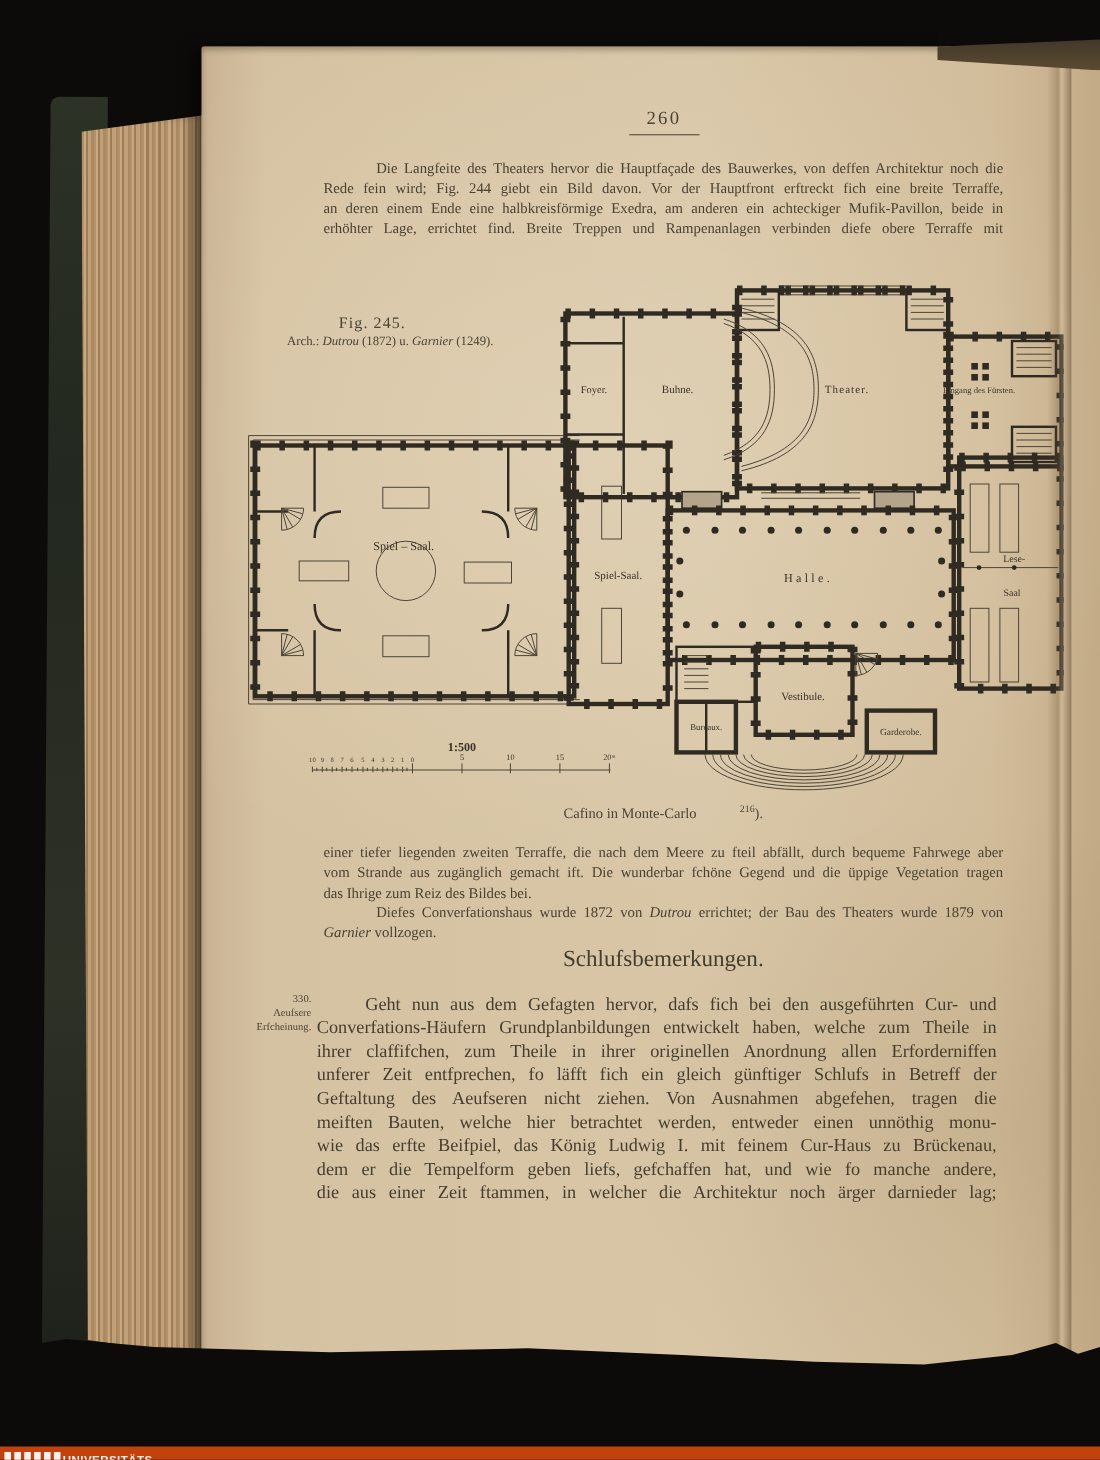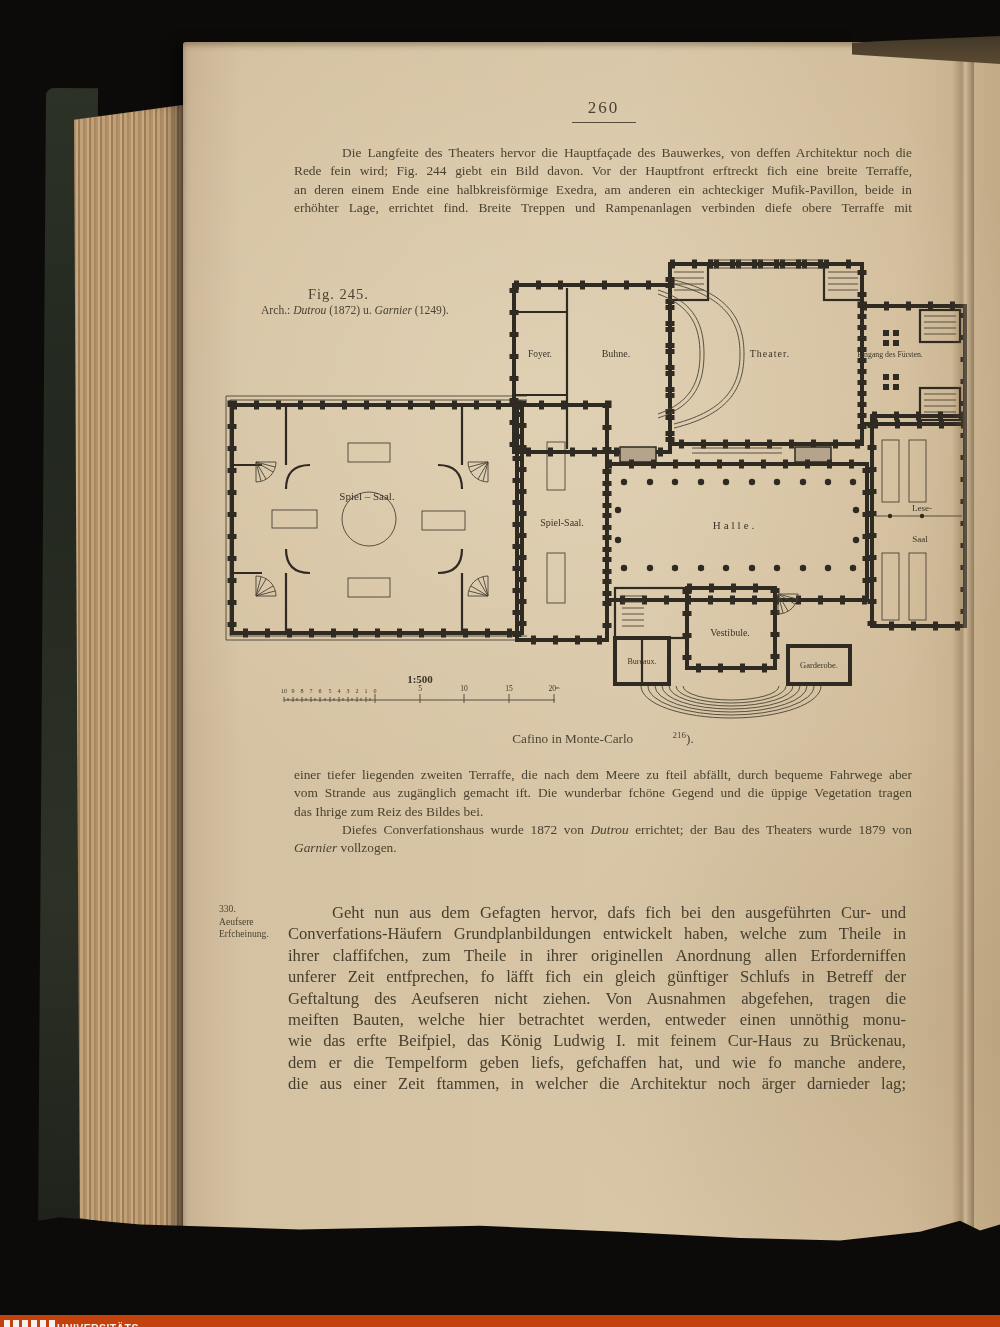--- a/index.html
+++ b/index.html
@@ -83,21 +83,21 @@
     position:absolute;left:111px;top:688px;width:618px;
     text-align:center;font-size:13.2px;color:#4a4434;
   }
   .caption sup{font-size:9px;margin-left:36px;}
   .heading{
     position:absolute;left:111px;top:817px;width:618px;
     text-align:center;font-size:21px;color:#433d2d;
   }
   .margin-note{
     position:absolute;left:36px;top:861px;width:64px;
-    text-align:left;font-size:9.6px;line-height:12.5px;color:#4a4434;
+    text-align:right;font-size:9.6px;line-height:12.5px;color:#4a4434;
   }
   
   .footer-bar{
     position:absolute;left:0;top:1315px;width:1000px;height:50px;
     background:#c2410c;z-index:5;
   }
   .logo-icon{position:absolute;left:4px;top:5px;height:42px;display:flex;gap:3px;}
   .logo-icon .bar{width:6px;height:40px;background:#f4f3f1;}
   .logo-icon .bar.short{height:27px;}
   .logo-icon .col{display:flex;flex-direction:column;align-items:center;gap:4px;}
@@ -318,20 +318,21 @@
   <div class="caption"><span>Cafino in Monte-Carlo </span><sup>216</sup><span>).</span></div>
 
   <div class="para" style="top:724px;">
     <div class="jline">einer tiefer liegenden zweiten Terraffe, die nach dem Meere zu fteil abfällt, durch bequeme Fahrwege aber</div>
     <div class="jline">vom Strande aus zugänglich gemacht ift.  Die wunderbar fchöne Gegend und die üppige Vegetation tragen</div>
     <div>das Ihrige zum Reiz des Bildes bei.</div>
     <div class="jline indent1"><span>Diefes Converfationshaus wurde 1872 von </span><i>Dutrou</i><span> errichtet; der Bau des Theaters wurde 1879 von</span></div>
     <div><i>Garnier</i><span> vollzogen.</span></div>
   </div>
 
+  <div class="heading">Schlufsbemerkungen.</div>
 
   <div class="margin-note">
     <div>330.</div>
     <div>Aeufsere</div>
     <div>Erfcheinung.</div>
   </div>
 
   <div class="para p3" style="top:860px;">
     <div class="jline indent1">Geht nun aus dem Gefagten hervor, dafs fich bei den ausgeführten Cur- und</div>
     <div class="jline">Converfations-Häufern Grundplanbildungen entwickelt haben, welche zum Theile in</div>

